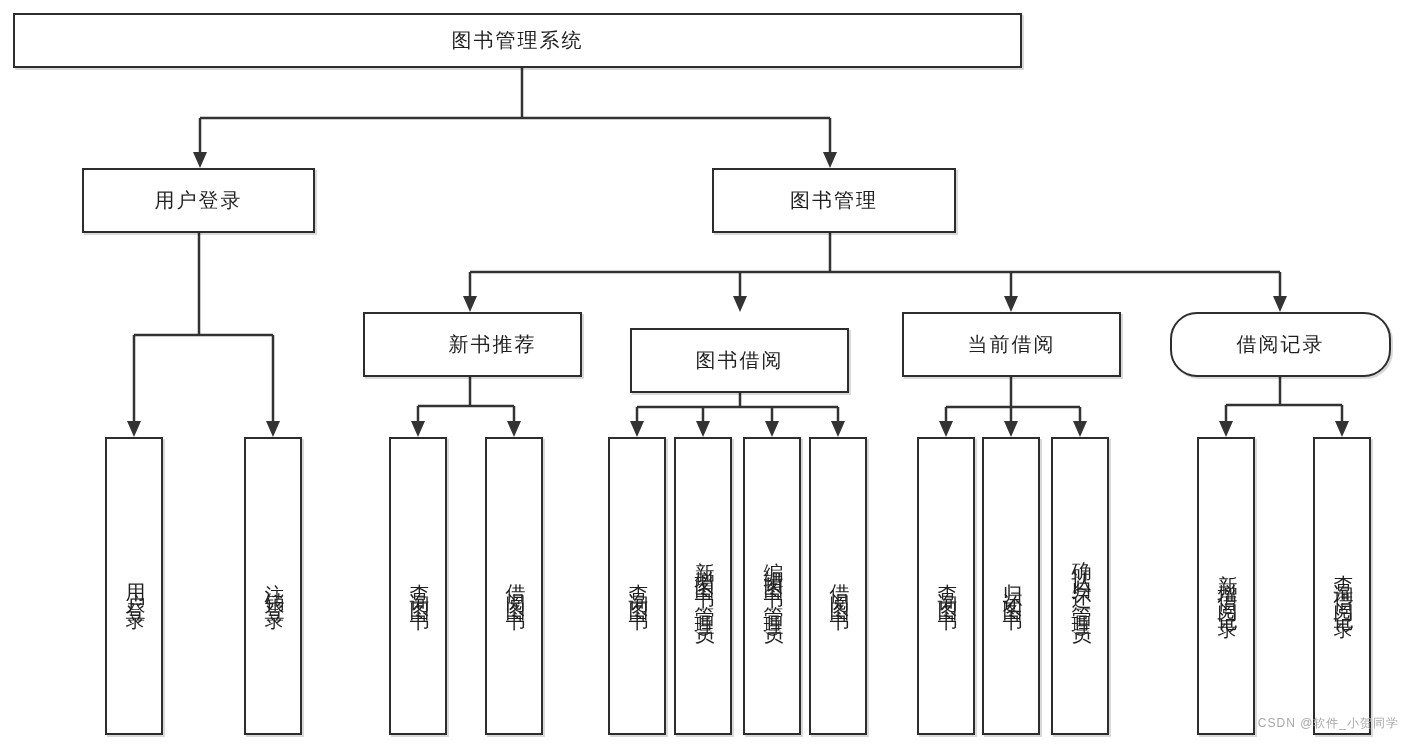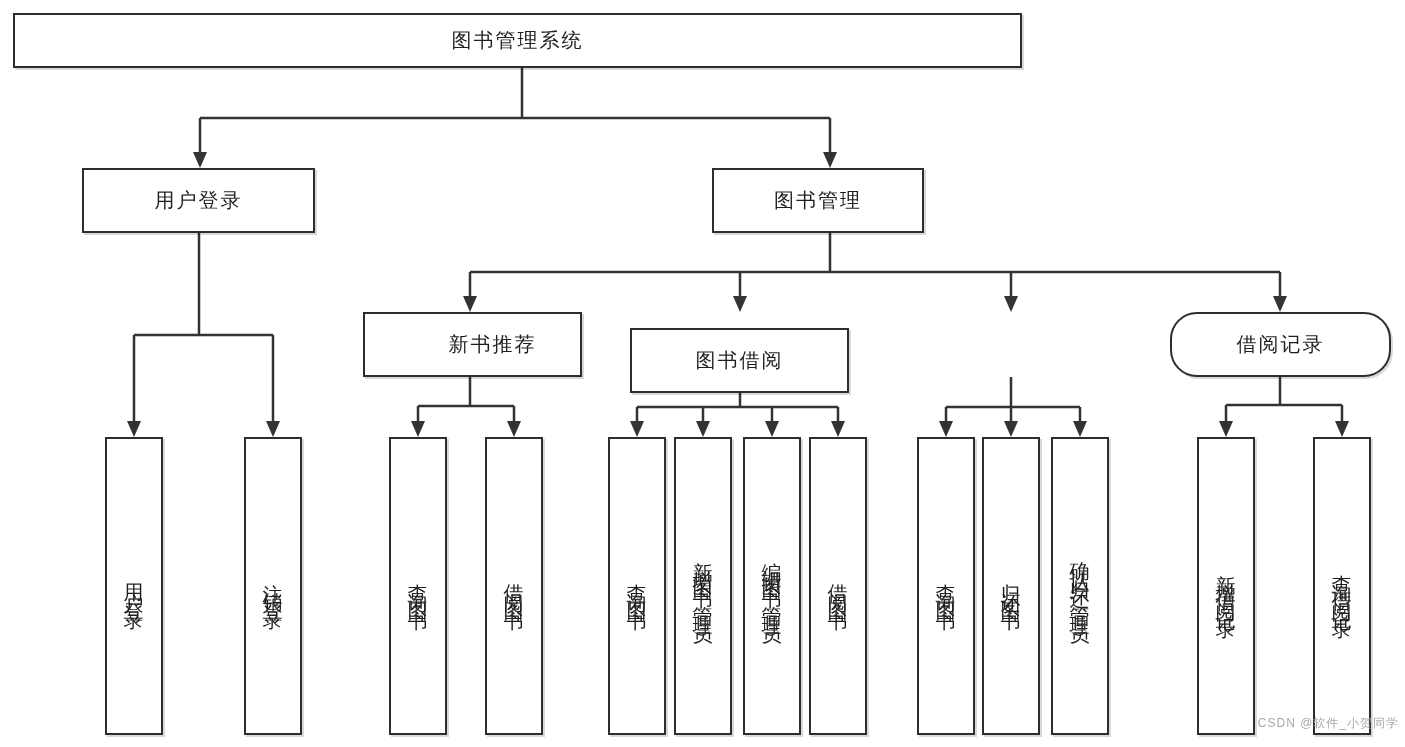--- a/index.html
+++ b/index.html
@@ -12,20 +12,21 @@
   svg.connectors{position:absolute;left:0;top:0;width:1405px;height:747px;z-index:1;}
   .connector{fill:none;stroke:var(--line,#333333);stroke-width:2.5;}
   .arrow{fill:var(--line,#333333);stroke:none;}
   .node{
     position:absolute;box-sizing:border-box;z-index:2;
     background:var(--fill,#ffffff);
     border:2px solid var(--border,#2d2d2d);
     box-shadow:2px 2px 0 rgba(0,0,0,0.15);
     display:flex;align-items:center;justify-content:center;
     color:var(--text,#1f1f1f);
+    font-family:Liberation Mono, monospace;
   }
   .h-node .label{font-size:20px;letter-spacing:2px;white-space:nowrap;}
   .v-node .label{
     writing-mode:vertical-rl;
     font-size:20px;letter-spacing:9px;line-height:1;
   }
   .watermark{
     position:absolute;right:6px;top:715px;z-index:5;
     font-size:12px;letter-spacing:1px;
     color:var(--watermark,#a8a8a8);white-space:nowrap;
@@ -72,29 +73,32 @@
     <polygon class="arrow" points="1335,421 1349,421 1342,437"></polygon>
   </svg>
 
   <div class="node h-node" style="left:13px;top:13px;width:1009px;height:55px;">
     <span class="label">图书管理系统</span>
   </div>
 
   <div class="node h-node" style="left:82px;top:168px;width:233px;height:65px;">
     <span class="label">用户登录</span>
   </div>
-  <div class="node h-node" style="left:712px;top:168px;width:212px;height:65px;">
+  <div class="node h-node" style="left:712px;top:168px;width:244px;height:65px;">
     <span class="label">图书管理</span>
   </div>
 
   <div class="node h-node" style="left:363px;top:312px;width:219px;height:65px;padding-left:40px;">
     <span class="label">新书推荐</span>
   </div>
   <div class="node h-node" style="left:630px;top:328px;width:219px;height:65px;">
     <span class="label">图书借阅</span>
+  </div>
+  <div class="node h-node" style="left:902px;top:312px;width:219px;height:65px;">
+    <span class="label">当前借阅</span>
   </div>
   <div class="node h-node" style="left:1170px;top:312px;width:221px;height:65px;border-radius:27px;">
     <span class="label">借阅记录</span>
   </div>
 
   <div class="node v-node" style="left:105px;top:437px;width:58px;height:298px;">
     <span class="label">用户登录</span>
   </div>
   <div class="node v-node" style="left:244px;top:437px;width:58px;height:298px;">
     <span class="label">注销登录</span>

